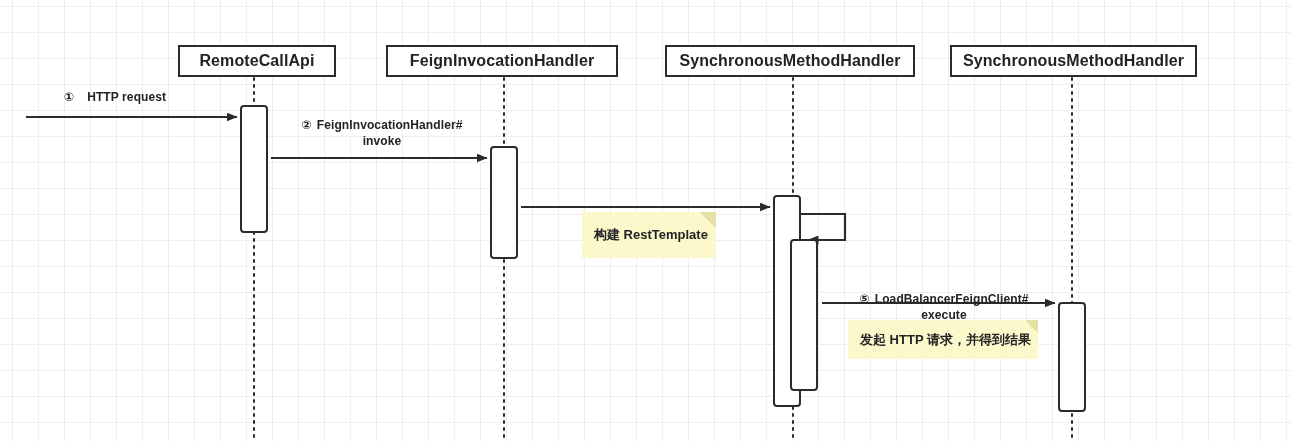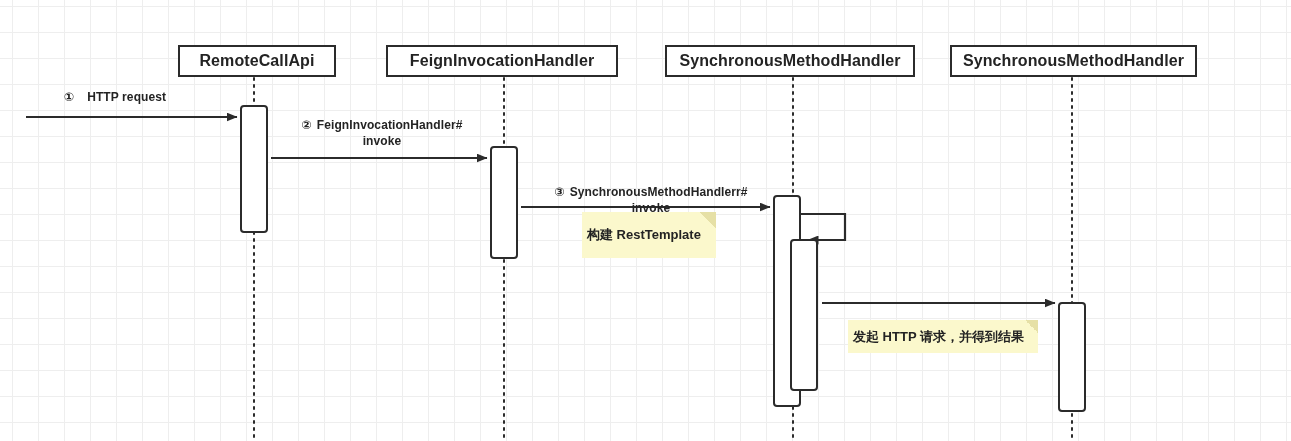--- a/index.html
+++ b/index.html
@@ -68,21 +68,21 @@
   .note {
     position: absolute;
     box-sizing: border-box;
     background: #fbf8cc;
     color: #232323;
     font-size: 13px;
     font-weight: bold;
     display: flex;
     align-items: center;
     white-space: nowrap;
-    padding-left: 5px;
+    padding-left: 12px;
   }
   .note .fold {
     position: absolute;
     top: 0;
     right: 0;
     width: 16px;
     height: 16px;
     background: linear-gradient(225deg, #e6e0a6 50%, transparent 50%);
   }
 </style>
@@ -137,30 +137,30 @@
     <span>①</span>
     <span style="display:inline-block;width:6px;"></span>
     <span>HTTP request</span>
   </div>
 
   <div class="msg-label" style="left:278px; top:103px; width:208px;">
     <span>②</span><span style="display:inline-block;width:5px;"></span><span>FeignInvocationHandler#
 invoke</span>
   </div>
 
-  <div class="msg-label" style="left:528px; top:170px; width:246px;">
-    <span>③</span><span style="display:inline-block;width:5px;"></span><span>SynchronousMethodHandlerr#
-invoke</span>
-  </div>
 
 
+  <div class="msg-label" style="left:838px; top:277px; width:212px;">
+    <span>⑤</span><span style="display:inline-block;width:5px;"></span><span>LoadBalancerFeignClient#
+execute</span>
+  </div>
 
   <div class="note" style="left:582px; top:212px; width:134px; height:46px;">
     <span class="fold"></span>
     <span>构建 RestTemplate</span>
   </div>
 
-  <div class="note" style="left:848px; top:320px; width:190px; height:33px;">
+  <div class="note" style="left:848px; top:320px; width:190px; height:39px;">
     <span class="fold" style="width:13px;height:13px;"></span>
     <span>发起 HTTP 请求，并得到结果</span>
   </div>
 
 </div>
 
 </body></html>

